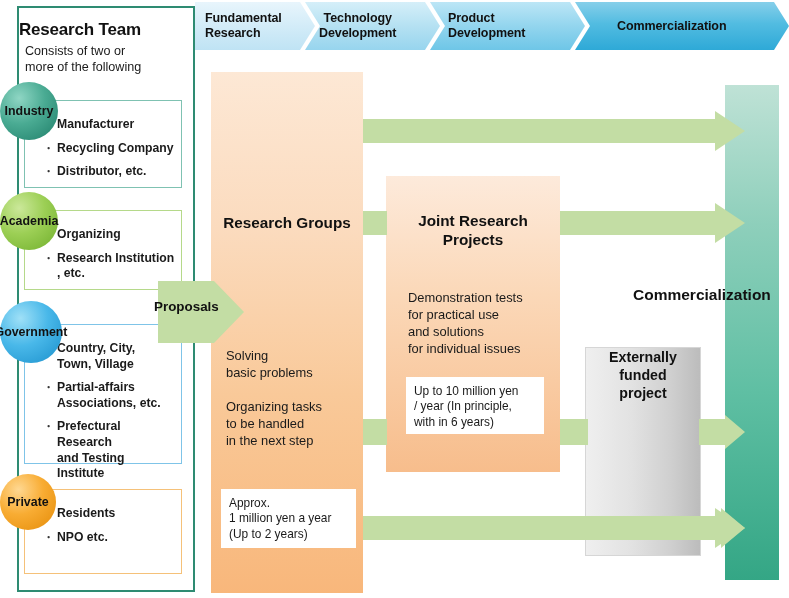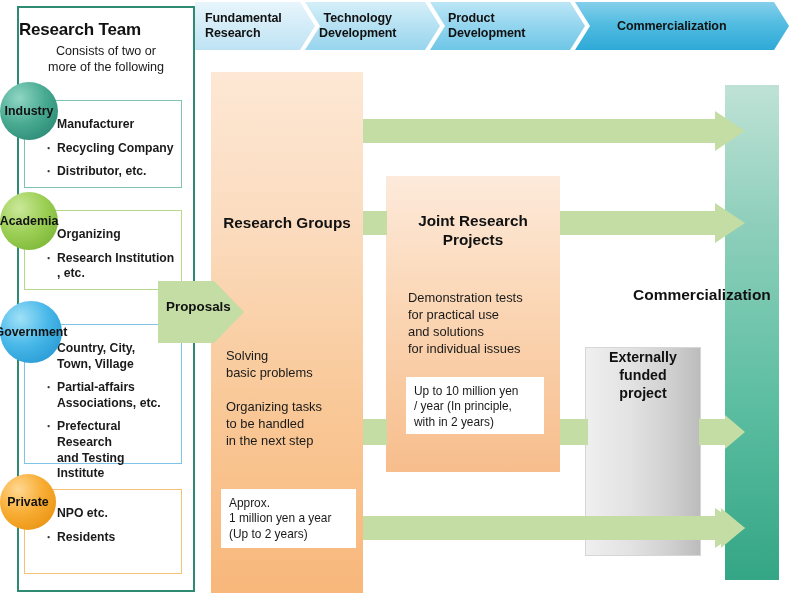--- a/index.html
+++ b/index.html
@@ -55,21 +55,20 @@
   }
   #team-title {
     text-align: left;
     font-size: 17px;
     font-weight: bold;
     color: #111;
     margin-top: 12px;
     letter-spacing: -0.2px;
   }
   #team-sub {
-    text-align: center;
     font-size: 12.6px;
     color: #1a1a1a;
     line-height: 1.25;
     margin-top: 4px;
     padding: 0 6px;
   }
 
   .group-box {
     position: absolute;
     box-sizing: border-box;
@@ -216,21 +215,21 @@
   #proposals-arrow {
     position: absolute;
     left: 158px;
     top: 281px;
     width: 86px;
     height: 62px;
     z-index: 8;
   }
   #proposals-label {
     position: absolute;
-    left: 166px;
+    left: 154px;
     top: 299px;
     font-size: 13.4px;
     font-weight: bold;
     color: #111;
     z-index: 9;
     white-space: nowrap;
   }
 </style>
 </head>
 <body>
@@ -333,22 +332,22 @@
       <li>Prefectural Research
 and Testing Institute</li>
     </ul>
   </div>
   <div class="bubble" style="left:0px; top:301px; width:62px; height:62px; background:radial-gradient(circle at 33% 28%, #9fe0f7 0%, #49b8e9 45%, #1a8fcb 100%);">
     <span>Government</span>
   </div>
 
   <div class="group-box" style="left:24px; top:489px; width:158px; height:85px; border-color:#f5c179;">
     <ul>
+      <li>Residents</li>
       <li>NPO etc.</li>
-      <li>Residents</li>
     </ul>
   </div>
   <div class="bubble" style="left:0px; top:474px; width:56px; height:56px; background:radial-gradient(circle at 33% 28%, #ffd892 0%, #f8ac33 45%, #e48b07 100%);">
     <span>Private</span>
   </div>
 
   <div id="col-research"></div>
   <div id="col-comm"></div>
 
   <div class="arrow" style="left:363px; top:111px; width:382px; height:40px;">
@@ -418,21 +417,21 @@
 (Up to 2 years)</div>
 
   <div class="col-title" style="left:386px; top:212px; width:174px; white-space:pre-line;">Joint Research
 Projects</div>
   <div class="col-body" style="left:408px; top:289px; width:160px;">Demonstration tests
 for practical use
 and solutions
 for individual issues</div>
   <div class="note-box" style="left:406px; top:377px; width:138px; height:57px;">Up to 10 million yen
 / year (In principle,
-with in 2 years)</div>
+with in 6 years)</div>
 
   <div id="comm-label">Commercialization</div>
 
   <div id="proposals-arrow">
     <svg width="86" height="62" viewBox="0 0 86 62" preserveAspectRatio="none">
       <path d="M0,0 L56,0 L86,31 L56,62 L0,62 Z" fill="#c3dda4"></path>
     </svg>
   </div>
   <div id="proposals-label">Proposals</div>
 

